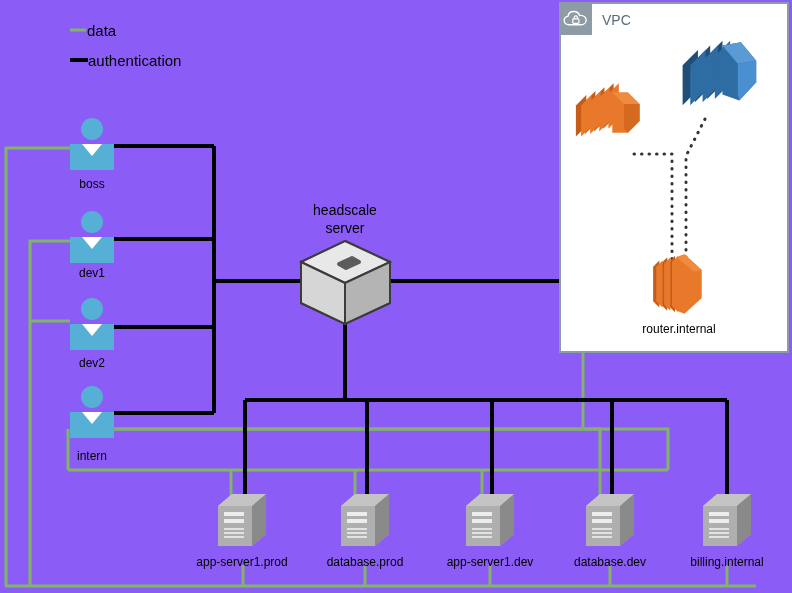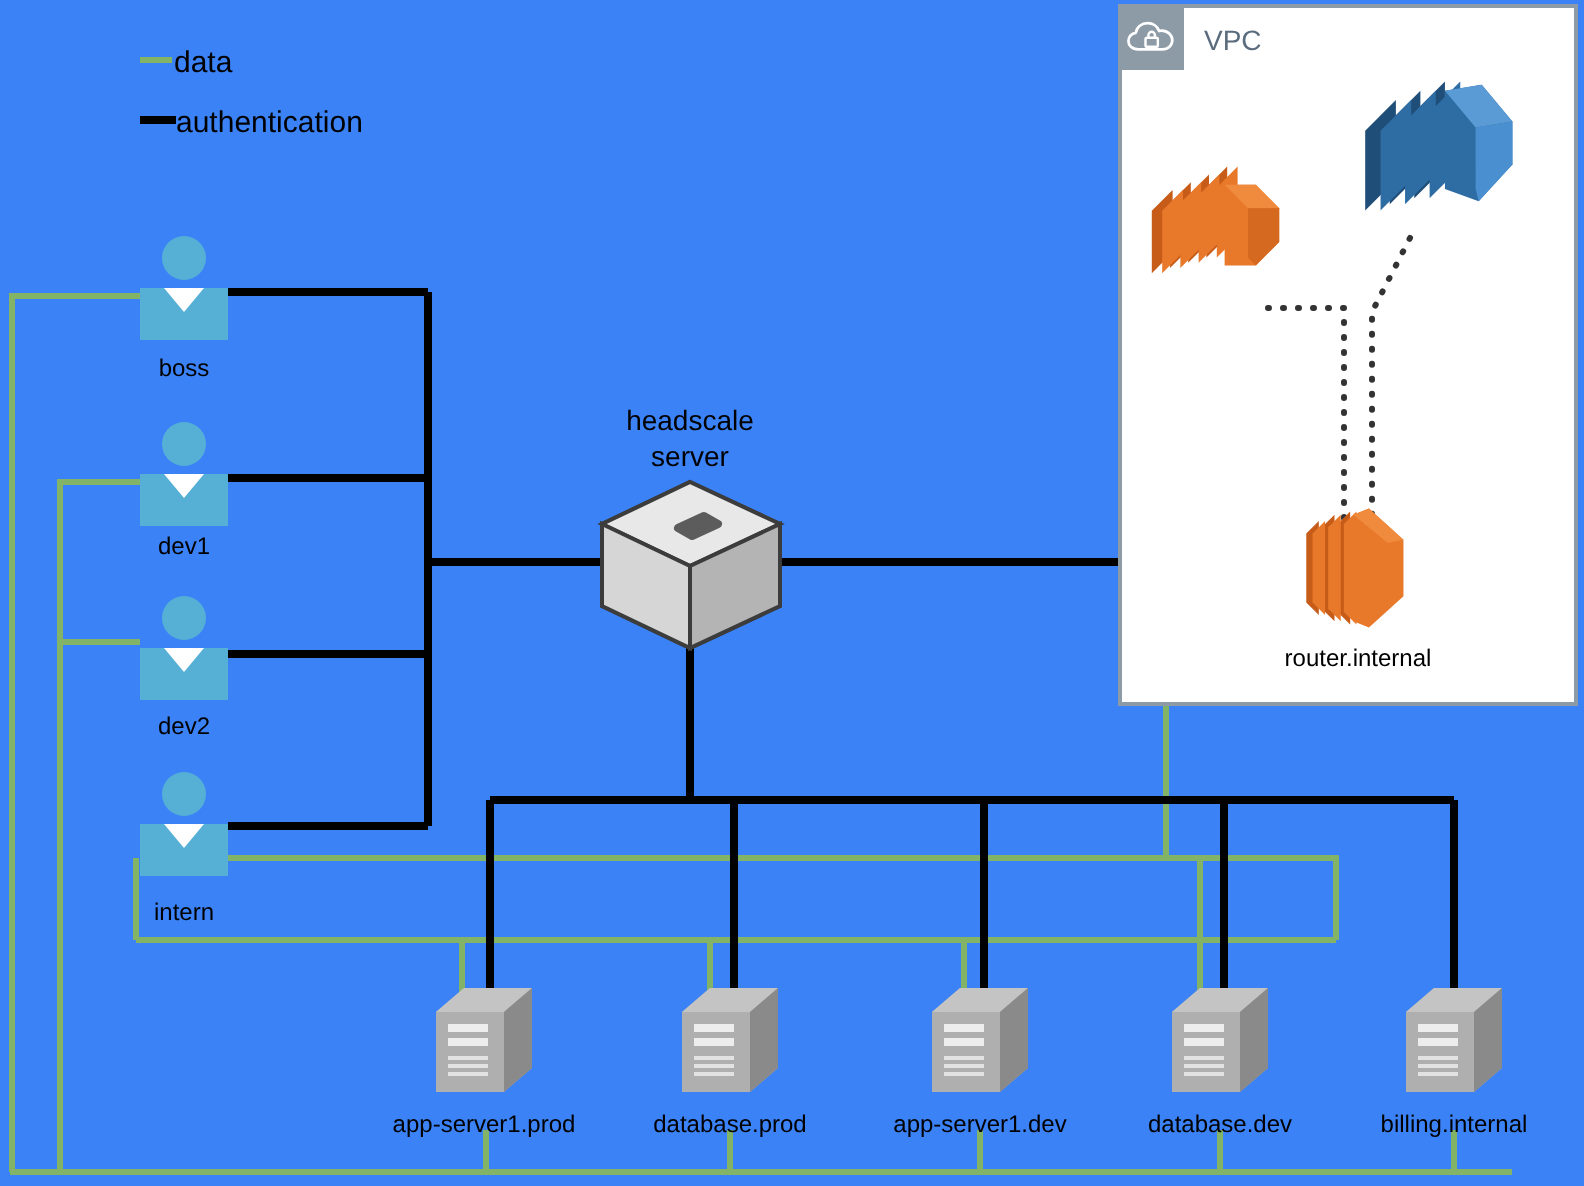--- a/index.html
+++ b/index.html
@@ -8,21 +8,21 @@
     padding: 0;
     background: #ffffff;
   }
   body {
     font-family: "Liberation Sans", sans-serif;
   }
   #diagram-root {
     position: relative;
     width: 792px;
     height: 593px;
-    background: #3b82f6;
+    background: #8b5cf6;
     overflow: hidden;
   }
   #diagram-svg {
     position: absolute;
     left: 0;
     top: 0;
     width: 792px;
     height: 593px;
     display: block;
   }

